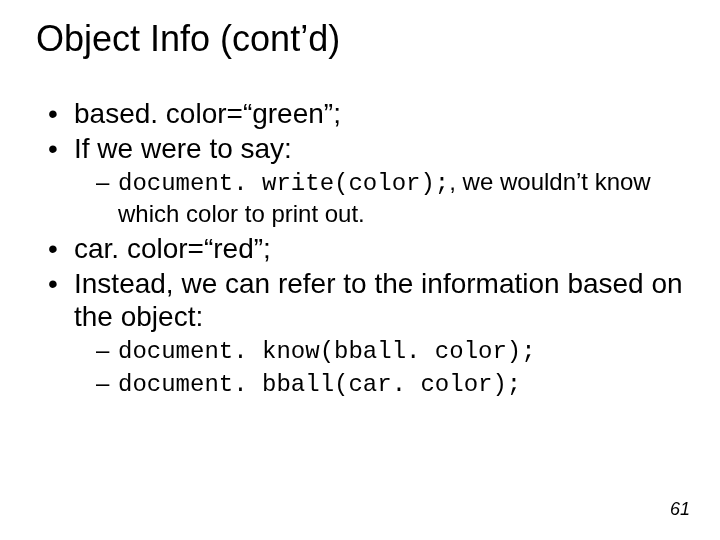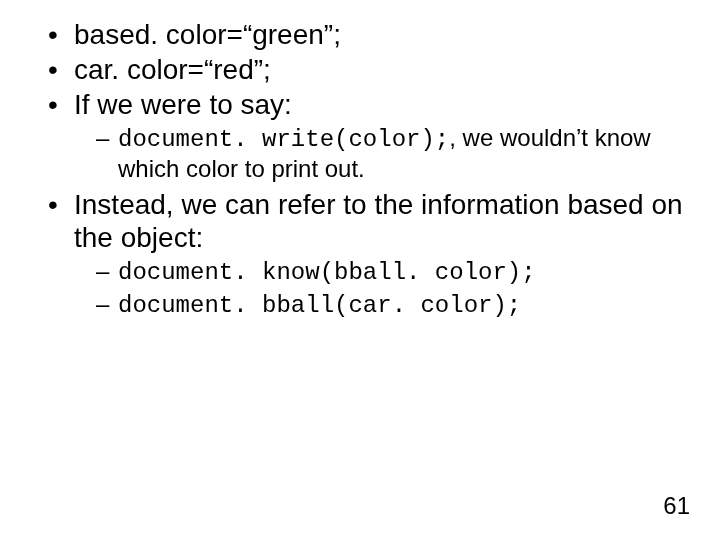--- a/index.html
+++ b/index.html
@@ -66,47 +66,49 @@
     line-height: 1.22;
   }
   .mono {
     font-family: "Courier New", Courier, monospace;
   }
   .spacer-top { margin-top: 12px; }
   .pagenum {
     position: absolute;
     right: 30px;
     bottom: 20px;
-    font-size: 24px;
+    font-size: 18px;
+    font-style: italic;
   }
 </style>
 </head>
 <body>
 
 <div class="slide">
 
+  <h1 class="title">Object Info (cont’d)</h1>
 
   <ul class="level1">
 
     <li>
       <span>based. color=“green”;</span>
-    </li>
-
-    <li>
-      <span>car. color=“red”;</span>
     </li>
 
     <li>
       <span>If we were to say:</span>
 
       <ul class="level2">
         <li>
           <span class="mono">document. write(color);</span><span>,</span><span> we wouldn’t know which color to print out.</span>
         </li>
       </ul>
+    </li>
+
+    <li>
+      <span>car. color=“red”;</span>
     </li>
 
     <li class="spacer-top">
       <span>Instead, we can refer to the information based on the object:</span>
 
       <ul class="level2">
         <li>
           <span class="mono">document. know(bball. color);</span>
         </li>
         <li>

